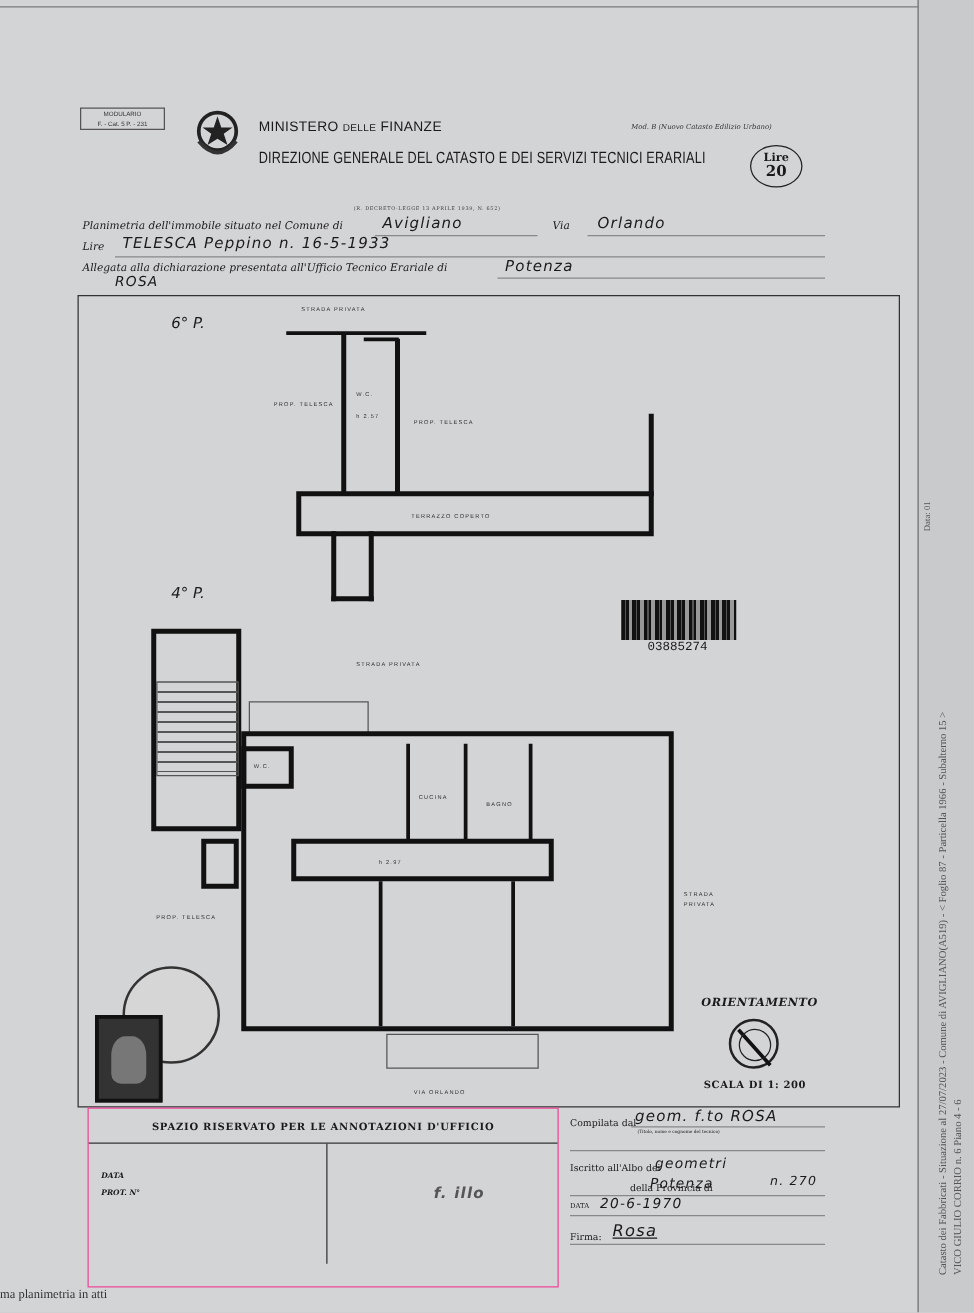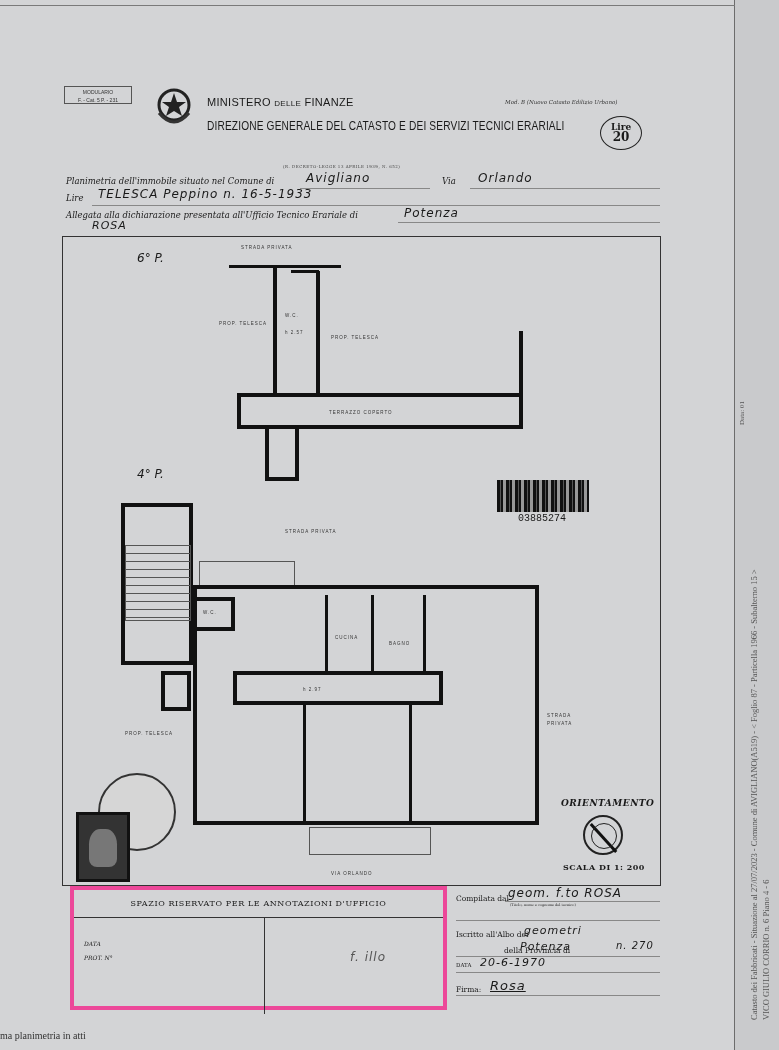--- a/index.html
+++ b/index.html
@@ -14,37 +14,37 @@
   .ministero small { font-size: 8px; }
   .mod-b { left: 505px; top: 99px; font-size: 5.5px; font-style: italic; color: #333; }
   .direzione { left: 207px; top: 118px; font-family: "Liberation Sans", sans-serif; font-size: 13px; transform: scaleX(0.78); transform-origin: left; letter-spacing: 0.2px; white-space: nowrap; }
   .lire { left: 600px; top: 116px; width: 42px; height: 34px; border: 1.5px solid #222; border-radius: 50%; text-align: center; font-size: 9px; line-height: 10px; padding-top: 5px; font-weight: bold; }
   .lire b { font-size: 12px; display: block; }
   .title { left: 118px; top: 130px; font-family: "Liberation Sans", sans-serif; font-size: 25px; letter-spacing: 2.5px; white-space: nowrap; }
   .decreto { left: 283px; top: 164px; font-size: 4px; letter-spacing: 0.5px; color: #444; }
   .form-line { font-size: 8.5px; font-style: italic; white-space: nowrap; }
   .hand { font-family: "DejaVu Sans", sans-serif; font-style: italic; font-size: 12px; letter-spacing: 1px; }
   .uline { position: absolute; height: 1px; background: #888; }
-  .plan { left: 62px; top: 236px; width: 599px; height: 650px; border: 1.5px solid #333; }
+  .plan { left: 62px; top: 236px; width: 658px; height: 650px; border: 1.5px solid #333; }
   .wall { position: absolute; background: #111; }
   .room { position: absolute; border: 4px solid #111; }
   .thin { position: absolute; border: 1px solid #555; }
   .lbl { position: absolute; font-size: 4.5px; letter-spacing: 1px; color: #333; font-family: "Liberation Sans", sans-serif; white-space: nowrap; }
   .floor-lbl { position: absolute; font-family: "DejaVu Sans", sans-serif; font-size: 12px; font-style: italic; }
   .barcode { left: 497px; top: 480px; width: 92px; height: 32px; background: repeating-linear-gradient(90deg, #111 0 3px, #555 3px 4px, #111 4px 6px, #999 6px 9px); }
   .barcode-num { left: 518px; top: 513px; font-family: "Liberation Mono", monospace; font-size: 10px; }
   .orient-lbl { left: 561px; top: 798px; font-size: 9px; font-weight: bold; font-style: italic; letter-spacing: 0.5px; }
   .compass { left: 583px; top: 815px; width: 40px; height: 40px; border: 2px solid #222; border-radius: 50%; }
   .compass::after { content: ""; position: absolute; left: 6px; top: 6px; width: 24px; height: 24px; border: 1.5px solid #222; border-radius: 50%; }
   .needle { position: absolute; left: 17px; top: 2px; width: 3px; height: 38px; background: #111; transform: rotate(-42deg); }
   .scala { left: 563px; top: 862px; font-size: 8px; font-weight: bold; letter-spacing: 0.5px; }
   .stamp-round { left: 98px; top: 773px; width: 78px; height: 78px; border: 2px solid #333; border-radius: 50%; background: #d6d6d6; }
   .stamp-marca { left: 76px; top: 812px; width: 54px; height: 70px; background: #333; border: 3px solid #111; }
   .stamp-marca::after { content: ""; position: absolute; left: 10px; top: 14px; width: 28px; height: 38px; background: #777; border-radius: 40% 40% 8px 8px; }
-  .annot { left: 70px; top: 886px; width: 377px; height: 124px; border: 4px solid #ec4899; }
+  .annot { left: 70px; top: 886px; width: 377px; height: 144px; border: 1px solid #ec4899; font-weight: bold; }
   .annot-head { height: 28px; border-bottom: 1px solid #333; text-align: center; font-size: 8px; letter-spacing: 0.6px; line-height: 28px; }
   .annot-div { position: absolute; left: 190px; top: 28px; width: 1px; height: 96px; background: #333; }
   .annot-lbl { position: absolute; font-size: 6px; font-style: italic; }
   .compil { font-size: 7.5px; white-space: nowrap; }
   .side-text { position: absolute; left: 748px; top: 1020px; transform: rotate(-90deg); transform-origin: left top; font-family: "Liberation Serif", serif; font-size: 8.5px; color: #555; white-space: nowrap; line-height: 12px; }
   .footer-note { left: 0; top: 1030px; font-family: "Liberation Serif", serif; font-size: 10px; color: #333; }
 </style>
 </head>
 <body>
 

